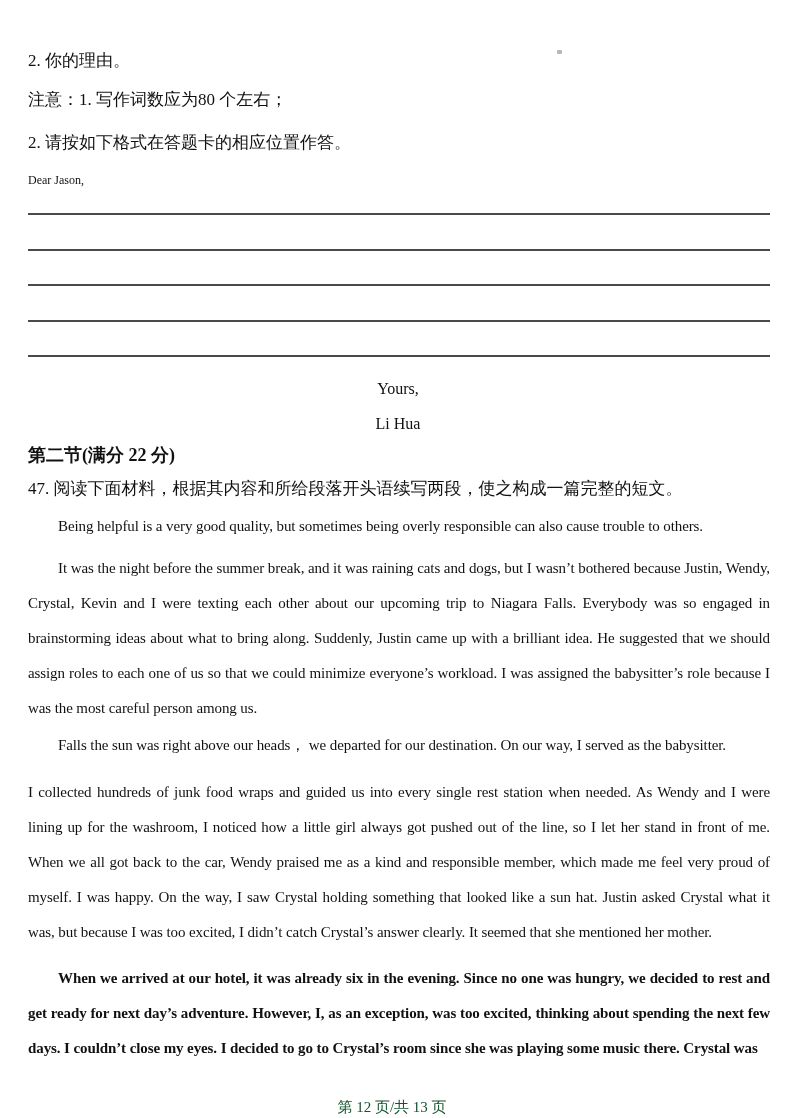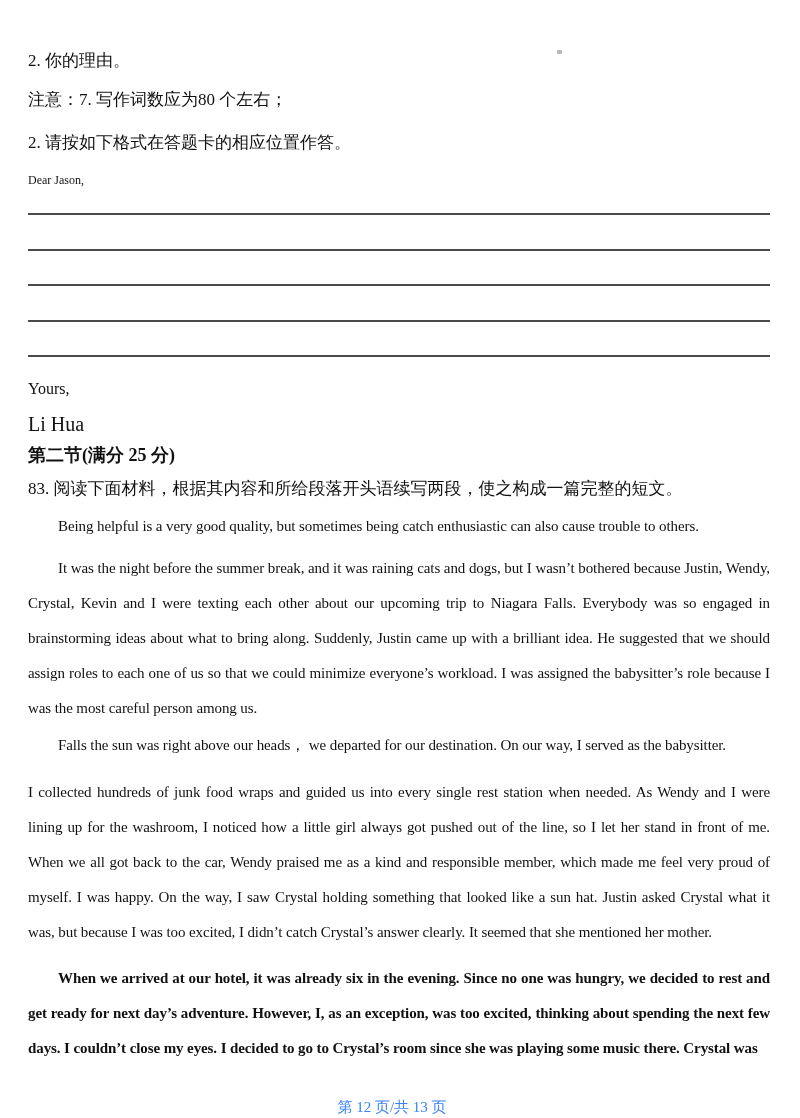--- a/index.html
+++ b/index.html
@@ -24,23 +24,23 @@
   
   .answer-lines { }
   .writing-line {
     height: 0;
     border-top: 2px solid #4a4a4a;
     margin-top: 33.5px;
   }
   .writing-line:first-child { margin-top: 19px; }
 
   
-  .signature { text-align: left; padding-right: 2px; }
+  .signature { text-align: center; padding-right: 2px; }
   .sig-yours { margin: 21px 0 0 0; font-size: 16px; line-height: 22px; }
-  .sig-name  { margin: 13px 0 0 0; font-size: 20px; line-height: 22px; }
+  .sig-name  { margin: 13px 0 0 0; font-size: 16px; line-height: 22px; }
 
   
   .section-heading {
     margin: 8px 0 0 0;
     font-size: 18px;
     font-weight: bold;
     line-height: 24px;
   }
   .question-instruction {
     margin: 10px 0 0 0;
@@ -66,21 +66,21 @@
   .passage p:nth-child(5) { margin-bottom: 0; font-weight: bold; }
 
   
   .page-footer {
     position: absolute;
     left: 0; right: 16px;
     top: 1054px;
     text-align: center;
     font-size: 15px;
     line-height: 22px;
-    color: #3b82f6;
+    color: #14532d;
   }
 
   
   .scan-artifact {
     position: absolute;
     left: 557px;
     top: 8px;
     width: 5px;
     height: 4px;
     background: #b8b8b8;
@@ -89,42 +89,42 @@
 </style>
 </head>
 <body>
 
 <div class="page">
   <span class="scan-artifact"></span>
 
   <div class="content">
 
     <p class="cn-line">2. 你的理由。</p>
-    <p class="cn-line note1">注意：7. 写作词数应为80 个左右；</p>
+    <p class="cn-line note1">注意：1. 写作词数应为80 个左右；</p>
     <p class="cn-line note2">2. 请按如下格式在答题卡的相应位置作答。</p>
     <p class="salutation">Dear Jason,</p>
 
     <div class="answer-lines">
         <div class="writing-line"></div>
         <div class="writing-line"></div>
         <div class="writing-line"></div>
         <div class="writing-line"></div>
         <div class="writing-line"></div>
       </div>
 
     <div class="signature">
       <p class="sig-yours">Yours,</p>
       <p class="sig-name">Li Hua</p>
     </div>
 
-    <h2 class="section-heading">第二节(满分 25 分)</h2>
-    <p class="question-instruction">83. 阅读下面材料，根据其内容和所给段落开头语续写两段，使之构成一篇完整的短文。</p>
+    <h2 class="section-heading">第二节(满分 22 分)</h2>
+    <p class="question-instruction">47. 阅读下面材料，根据其内容和所给段落开头语续写两段，使之构成一篇完整的短文。</p>
 
     <div class="passage">
-        <p class="indent">Being helpful is a very good quality, but sometimes being catch enthusiastic can also cause trouble to others.</p>
+        <p class="indent">Being helpful is a very good quality, but sometimes being overly responsible can also cause trouble to others.</p>
         <p class="indent">It was the night before the summer break, and it was raining cats and dogs, but I wasn’t bothered because Justin, Wendy, Crystal, Kevin and I were texting each other about our upcoming trip to Niagara Falls. Everybody was so engaged in brainstorming ideas about what to bring along. Suddenly, Justin came up with a brilliant idea. He suggested that we should assign roles to each one of us so that we could minimize everyone’s workload. I was assigned the babysitter’s role because I was the most careful person among us.</p>
         <p class="indent">Falls the sun was right above our heads， we departed for our destination. On our way, I served as the babysitter.</p>
         <p class="no-indent">I collected hundreds of junk food wraps and guided us into every single rest station when needed. As Wendy and I were lining up for the washroom, I noticed how a little girl always got pushed out of the line, so I let her stand in front of me. When we all got back to the car, Wendy praised me as a kind and responsible member, which made me feel very proud of myself. I was happy. On the way, I saw Crystal holding something that looked like a sun hat. Justin asked Crystal what it was, but because I was too excited, I didn’t catch Crystal’s answer clearly. It seemed that she mentioned her mother.</p>
         <p class="indent">When we arrived at our hotel, it was already six in the evening. Since no one was hungry, we decided to rest and get ready for next day’s adventure. However, I, as an exception, was too excited, thinking about spending the next few days. I couldn’t close my eyes. I decided to go to Crystal’s room since she was playing some music there. Crystal was</p>
       </div>
 
   </div>
 
   <div class="page-footer">第 12 页/共 13 页</div>
 </div>

